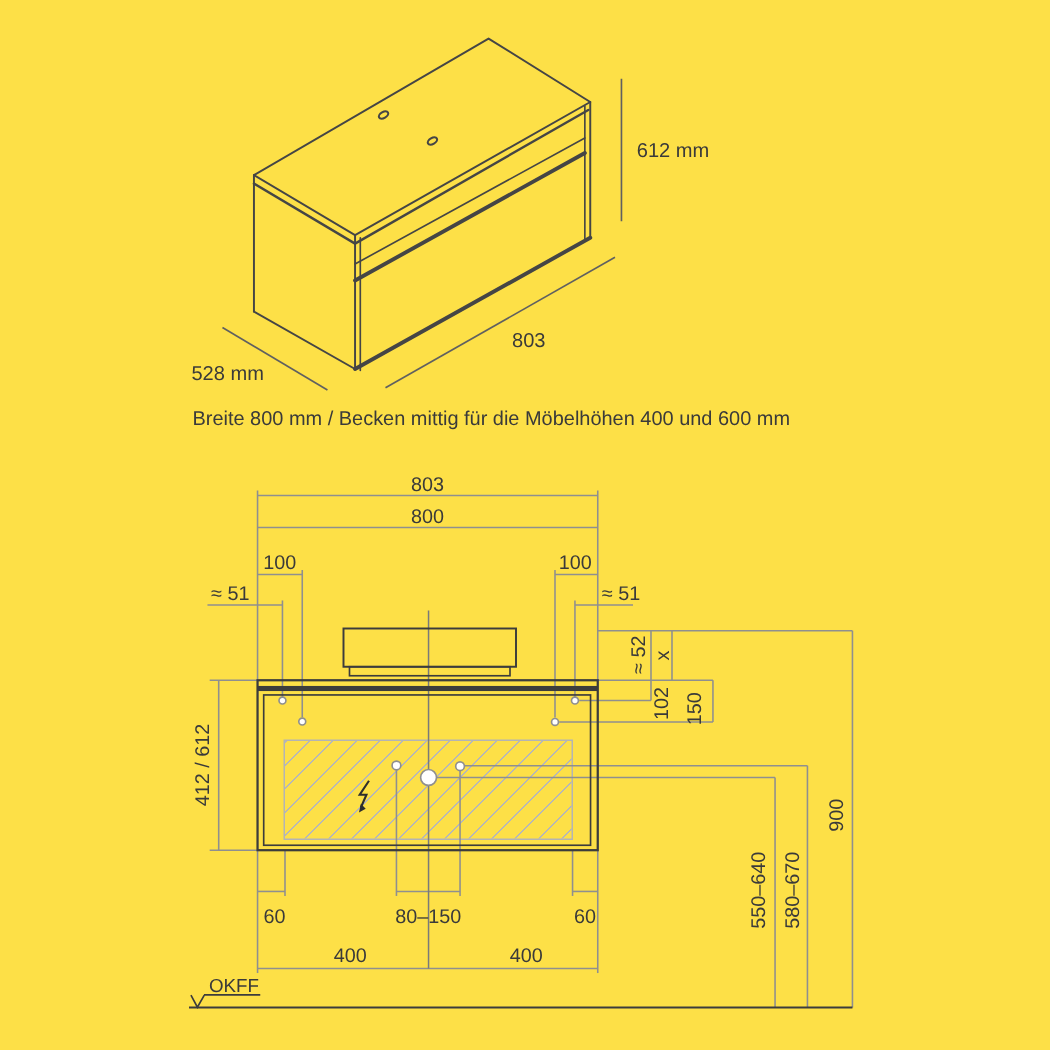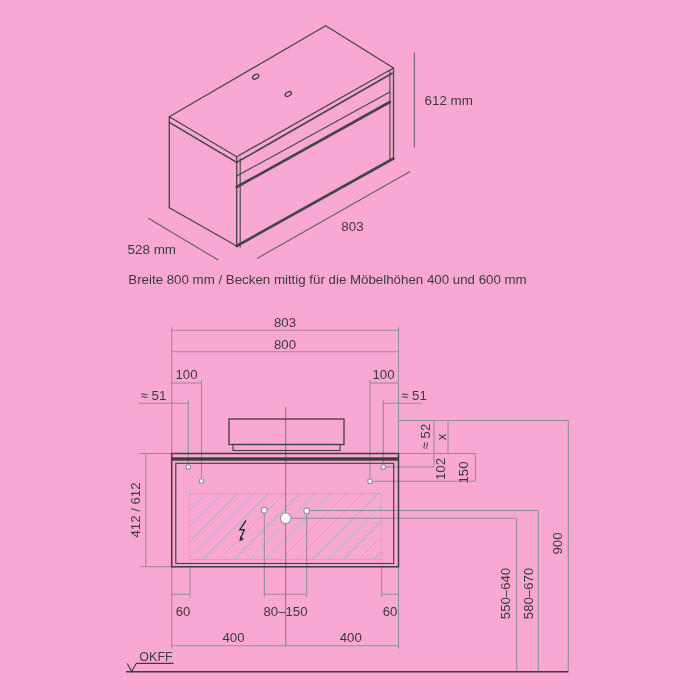--- a/index.html
+++ b/index.html
@@ -1,16 +1,16 @@
 <!DOCTYPE html>
 <html><head>
 <meta charset="utf-8">
 <style>
   html,body{margin:0;padding:0;background:#ffffff;}
-  #canvas{position:relative;width:700px;height:700px;background:#f9a8d4;overflow:hidden;
+  #canvas{position:relative;width:700px;height:700px;background:#fde047;overflow:hidden;
           font-family:"Liberation Sans", sans-serif;}
   #hatch-zone{position:absolute;left:189px;top:493px;width:193px;height:67px;
           border:1px solid #b4b4b4;box-sizing:border-box;z-index:0;
           background:repeating-linear-gradient(135deg,#b7b7b7 0px,#b7b7b7 1px,transparent 1px,transparent 11px);}
   svg{position:absolute;left:0;top:0;z-index:1;}
   text{fill:#3a3a3a;font-size:13.2px;}
   .cap{font-size:13.3px;}
   .iso{font-size:13.4px;}
   .sm{font-size:12.5px;}
   .dk{stroke:#3c3c3c;}

